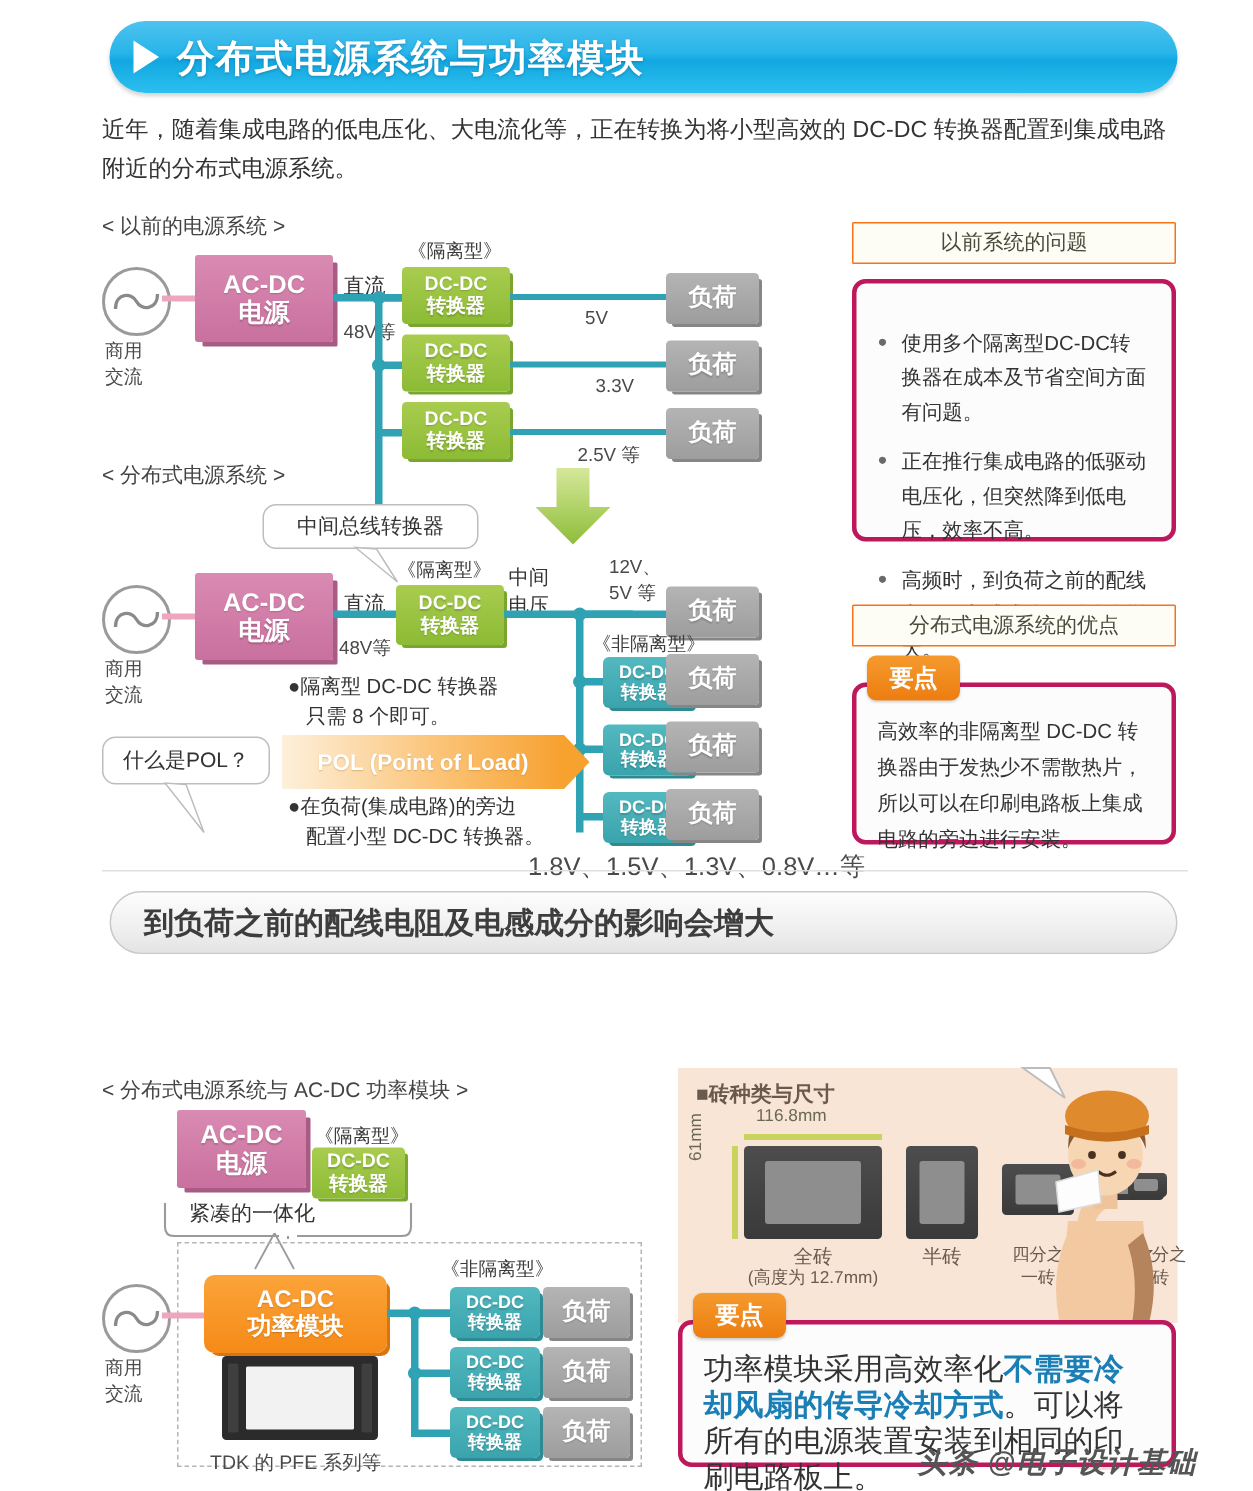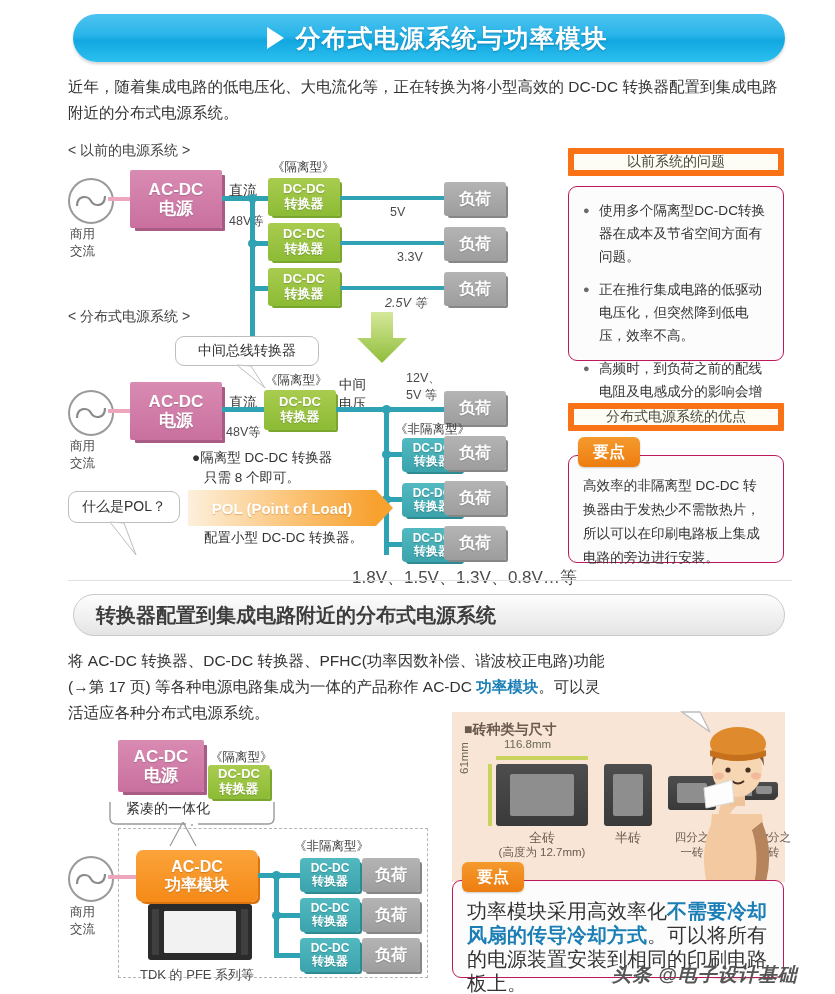--- a/index.html
+++ b/index.html
@@ -9,21 +9,21 @@
     color:#3a3a3a;overflow:hidden;
   }
   .page{position:absolute;inset:0;}
 
   
   .hdr1{
     position:absolute;left:73px;top:14px;width:712px;height:48px;
     border-radius:24px;
     background:linear-gradient(180deg,#4ec3ef 0%,#27b4e9 45%,#12a7e0 55%,#2cc0f0 100%);
     box-shadow:0 2px 3px rgba(0,0,0,.18);
-    display:flex;align-items:center;box-sizing:border-box;padding-left:16px;justify-content:center;
+    display:flex;align-items:center;box-sizing:border-box;padding-left:16px;
   }
   .hdr1 .tri{
     width:0;height:0;border-left:17px solid #ffffff;
     border-top:11px solid transparent;border-bottom:11px solid transparent;
     margin-right:12px;
   }
   .hdr1 .txt{
     color:#ffffff;font-size:25px;font-weight:bold;letter-spacing:1px;
     text-shadow:0 1px 2px rgba(0,60,90,.35);
   }
@@ -85,27 +85,27 @@
     border:2px solid #9a9a9a;background:#fff;
   }
   .acsym svg{position:absolute;left:4px;top:9px;}
   .sm{position:absolute;font-size:12.5px;color:#4a4a4a;white-space:nowrap;}
   .sm.dark{color:#333;}
   .iso-tag{position:absolute;font-size:12.5px;color:#3b3b3b;white-space:nowrap;}
   .bullet{position:absolute;font-size:13.5px;color:#333;line-height:20px;}
 
   
   .titlebox{
-    position:absolute;box-sizing:border-box;border:6px solid #f97316;
+    position:absolute;box-sizing:border-box;border:1px solid #f97316;
     background:#fdfdf6;display:flex;align-items:center;justify-content:center;
     font-size:14px;color:#4a4a3a;border-radius:1px;
   }
   .infobox{
-    position:absolute;box-sizing:border-box;border:1px solid #be185d;
-    background:#fcfcfc;border-radius:9px;padding:12px 14px;
+    position:absolute;box-sizing:border-box;border:3px solid #be185d;
+    background:#fcfcfc;border-radius:9px;padding:28px 14px;
     font-size:13.6px;line-height:23px;color:#333;
   }
   .infobox li{list-style:none;margin:0 0 10px 0;padding-left:16px;position:relative;}
   .infobox li:last-child{margin-bottom:0;}
   .infobox li:before{content:"\25CF";position:absolute;left:0;top:0;color:#6a6a6a;font-size:11px;}
   .infobox ul{margin:0;padding:0;}
   .yaodian{
     position:absolute;width:62px;height:30px;border-radius:6px;
     background:linear-gradient(180deg,#f59a2e 0%,#ed7d10 100%);
     color:#fff;font-size:16px;font-weight:bold;
@@ -242,21 +242,21 @@
     <span>DC-DC</span>
     <span>转换器</span>
   </div>
 
   <div class="wire" style="left:340px;top:196px;width:104px;height:4px;"></div>
   <div class="wire" style="left:340px;top:241px;width:104px;height:4px;"></div>
   <div class="wire" style="left:340px;top:286px;width:104px;height:4px;"></div>
 
   <div class="sm" style="left:390px;top:205px;">5V</div>
   <div class="sm" style="left:397px;top:250px;">3.3V</div>
-  <div class="sm" style="left:385px;top:295px;font-style:italic;">2.5V 等</div>
+  <div class="sm" style="left:385px;top:295px;">2.5V 等</div>
 
   <div class="blk load" style="left:444px;top:182px;width:62px;height:34px;">负荷</div>
   <div class="blk load" style="left:444px;top:227px;width:62px;height:34px;">负荷</div>
   <div class="blk load" style="left:444px;top:272px;width:62px;height:34px;">负荷</div>
 
   <div class="titlebox" style="left:568px;top:148px;width:216px;height:28px;">以前系统的问题</div>
   <div class="infobox" style="left:568px;top:186px;width:216px;height:175px;">
     <ul>
       <li>使用多个隔离型DC-DC转换器在成本及节省空间方面有问题。</li>
       <li>正在推行集成电路的低驱动电压化，但突然降到低电压，效率不高。</li>
@@ -361,35 +361,36 @@
   </div>
 
   <div class="callout" style="left:68px;top:491px;width:112px;height:32px;">什么是POL？</div>
   <svg class="tail" style="left:108px;top:521px;" width="32" height="36">
     <path d="M2 1 L28 34 L16 2 Z" fill="#fff" stroke="#bdbdbd" stroke-width="1"></path>
   </svg>
 
   <div class="pol">POL (Point of Load)</div>
 
   <div class="bullet" style="left:192px;top:528px;">
+    <div>●在负荷(集成电路)的旁边</div>
     <div style="padding-left:12px;">配置小型 DC-DC 转换器。</div>
   </div>
 
   <div class="titlebox" style="left:568px;top:403px;width:216px;height:28px;">分布式电源系统的优点</div>
   <div class="yaodian" style="left:578px;top:437px;">要点</div>
   <div class="infobox" style="left:568px;top:455px;width:216px;height:108px;padding-top:18px;line-height:24px;">高效率的非隔离型 DC-DC 转换器由于发热少不需散热片，所以可以在印刷电路板上集成电路的旁边进行安装。</div>
 
   <div class="divider"></div>
 
   <div class="hdr2">
-    <div class="txt">转换器配置到集成电路附近的分布式电源系统</div>
-  </div>
-
-  <div class="para" id="para2"><span>将 AC-DC 转换器、DC-DC 转换器、PFHC(功率因数补偿、谐波校正电路)功能(→第 17 页) 等各种电源电路集成为一体的产品称作 AC-DC </span><b>功率模块</b><span>。可以灵活适应各种分布式电源系统。</span></div>
-
+    <div class="txt">到负荷之前的配线电阻及电感成分的影响会增大</div>
+  </div>
+
+
+  <div class="caplabel" style="left:68px;top:718px;">&lt; 分布式电源系统与 AC-DC 功率模块 &gt;</div>
 
   <div class="blk acdc" style="left:118px;top:740px;width:86px;height:52px;">
     <span>AC-DC</span>
     <span>电源</span>
   </div>
 
   <div class="iso-tag" style="left:210px;top:749px;">《隔离型》</div>
   <div class="blk dcdc-iso" style="left:208px;top:765px;width:62px;height:34px;">
     <span>DC-DC</span>
     <span>转换器</span>

